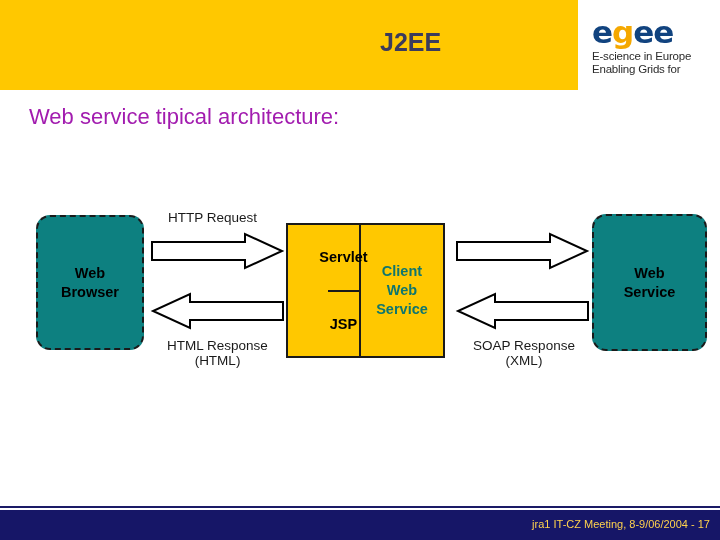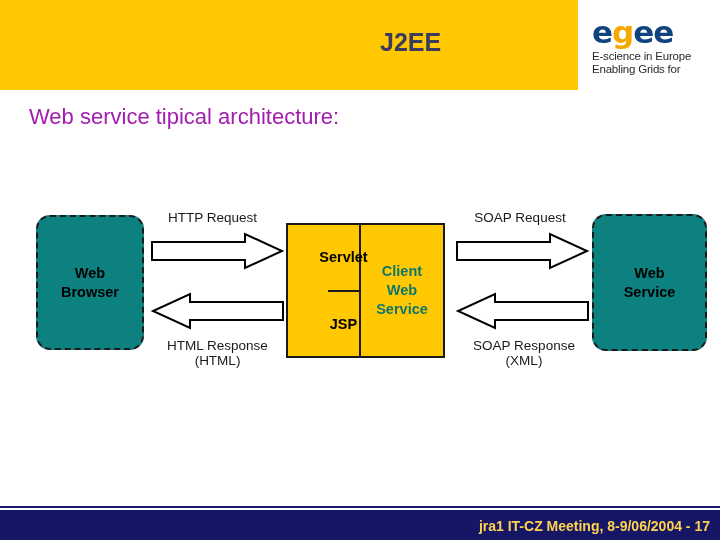--- a/index.html
+++ b/index.html
@@ -177,22 +177,22 @@
     left: 0;
     top: 510px;
     width: 720px;
     height: 30px;
     background: #161667;
   }
   .footer-text {
     position: absolute;
     right: 10px;
     top: 518px;
-    font-size: 14px;
-    font-weight: bold;
+    font-size: 11px;
+    font-weight: normal;
     color: #ffd24d;
     white-space: nowrap;
   }
 </style>
 </head>
 <body>
 
 <div class="header-bar"></div>
 <div class="slide-title">J2EE</div>
 
@@ -242,21 +242,20 @@
   </svg>
 
   <svg class="arrow" style="left:150px; top:292px;" width="135" height="38" viewBox="0 0 135 38">
     <polygon points="133,10 40,10 40,2 3,19 40,36 40,28 133,28" fill="#ffffff" stroke="#000000" stroke-width="2" stroke-linejoin="miter"></polygon>
   </svg>
   <div class="edge-label" style="left:145px; top:338px; width:145px;">
     <span>HTML Response</span>
     <span class="sub"><span>(</span><b>HTML</b><span>)</span></span>
   </div>
 
-  <div class="edge-label" style="left:460px; top:210px; width:120px;">SOAP Request</div>
   <svg class="arrow" style="left:455px; top:232px;" width="135" height="38" viewBox="0 0 135 38">
     <polygon points="2,10 95,10 95,2 132,19 95,36 95,28 2,28" fill="#ffffff" stroke="#000000" stroke-width="2" stroke-linejoin="miter"></polygon>
   </svg>
 
   <svg class="arrow" style="left:455px; top:292px;" width="135" height="38" viewBox="0 0 135 38">
     <polygon points="133,10 40,10 40,2 3,19 40,36 40,28 133,28" fill="#ffffff" stroke="#000000" stroke-width="2" stroke-linejoin="miter"></polygon>
   </svg>
   <div class="edge-label" style="left:450px; top:338px; width:148px;">
     <span>SOAP Response</span>
     <span class="sub"><span>(</span><b>XML</b><span>)</span></span>

